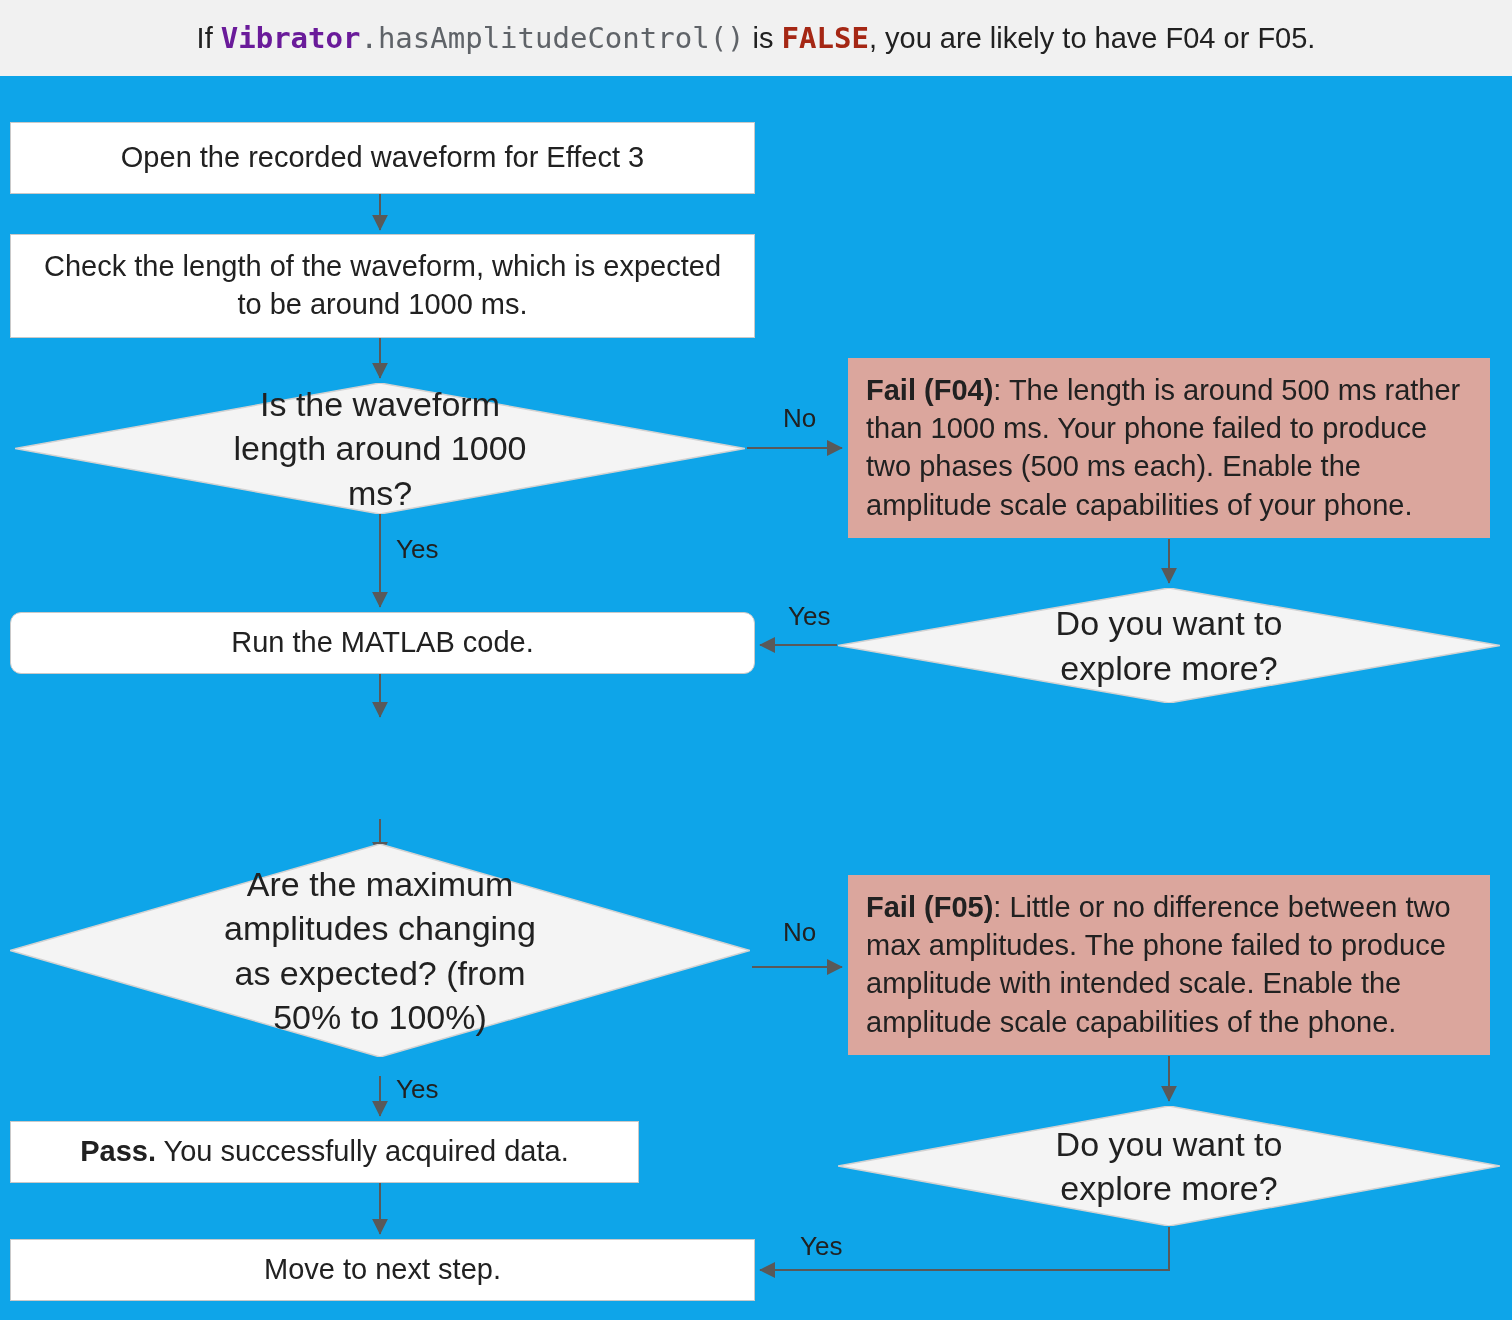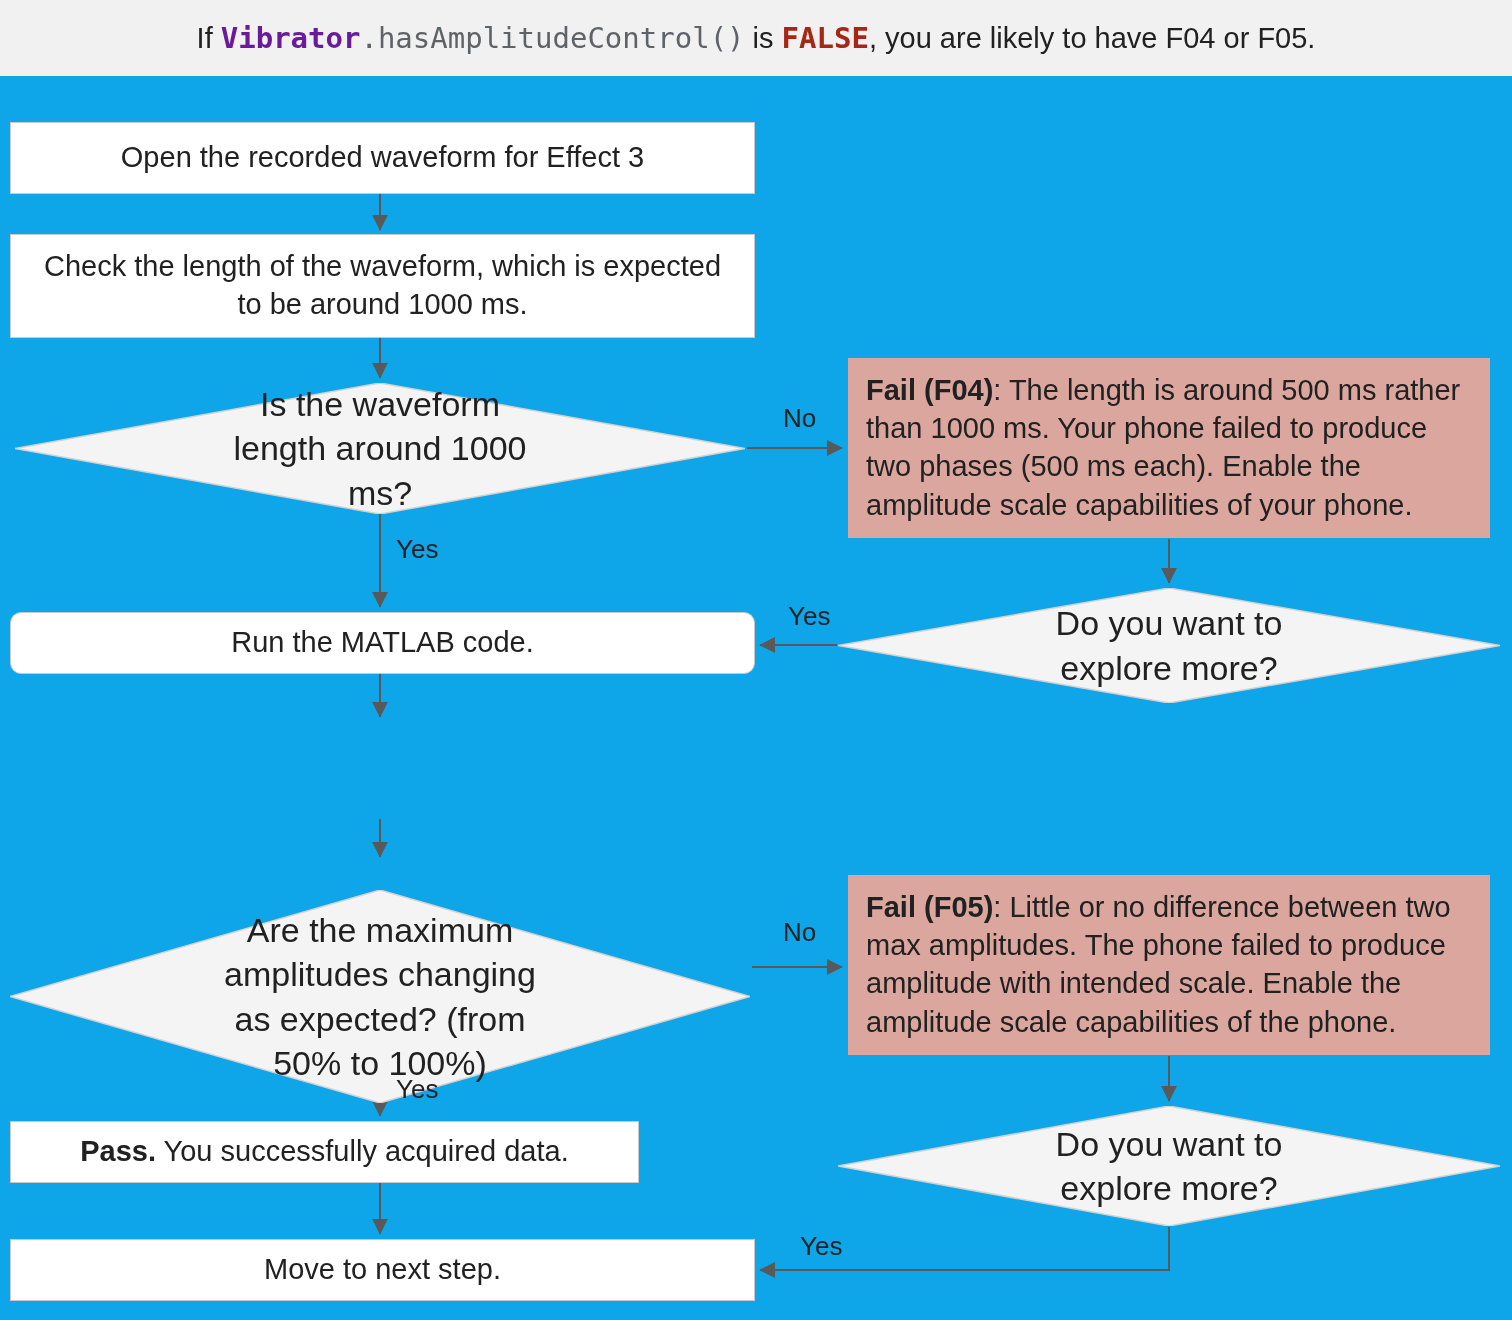--- a/index.html
+++ b/index.html
@@ -107,21 +107,21 @@
     <div class="dtext">
       <span style="max-width:310px;">Do you want to explore more?</span>
     </div>
   </div>
 
   <div class="node" style="left:10px; top:612px; width:745px; height:62px;border-radius:11px;">
     <span>Run the MATLAB code.</span>
   </div>
 
 
-  <div class="diamond" style="left:10px; top:890px; width:740px; height:213px;">
+  <div class="diamond" style="left:10px; top:844px; width:740px; height:213px;">
     <svg class="shape" viewBox="0 0 100 100" preserveAspectRatio="none">
       <polygon points="50,0 100,50 50,100 0,50" vector-effect="non-scaling-stroke"></polygon>
     </svg>
     <div class="dtext">
       <span style="max-width:325px;">Are the maximum amplitudes changing as expected? (from 50% to 100%)</span>
     </div>
   </div>
 
   <div class="fail" style="left:848px; top:875px; width:642px; height:180px;">
     <div>

